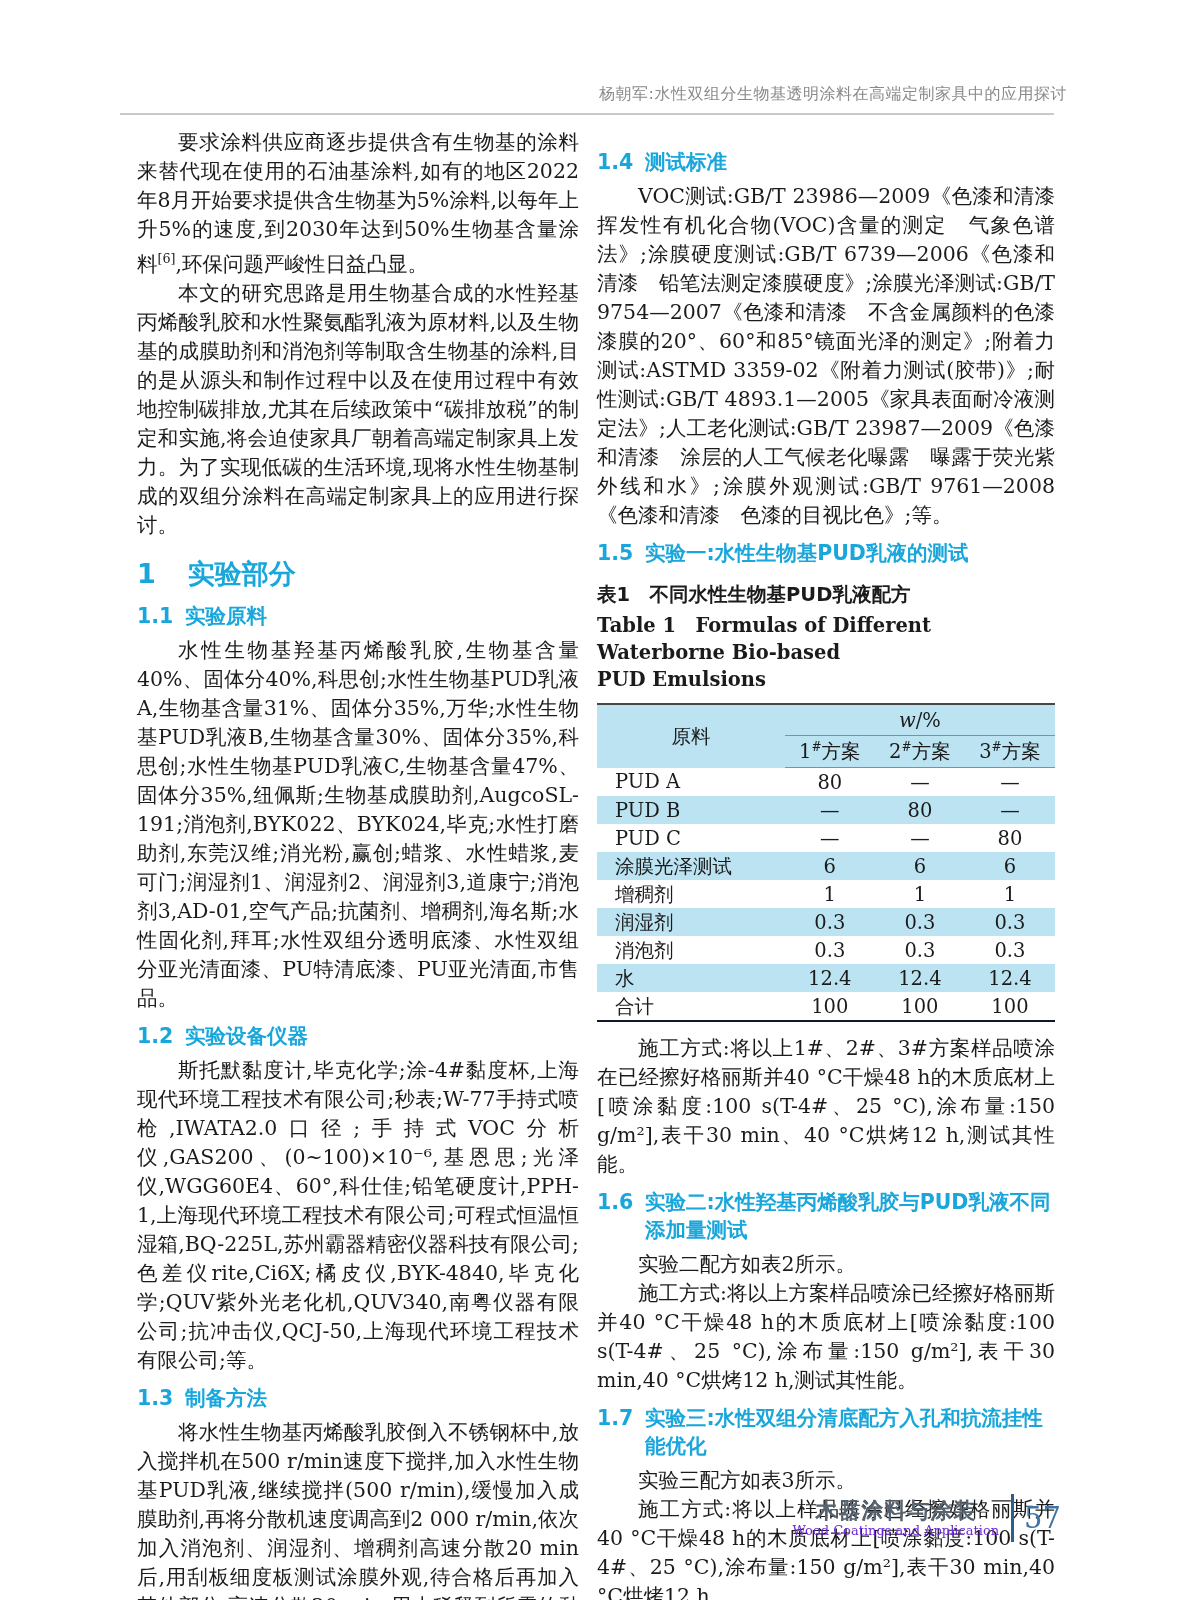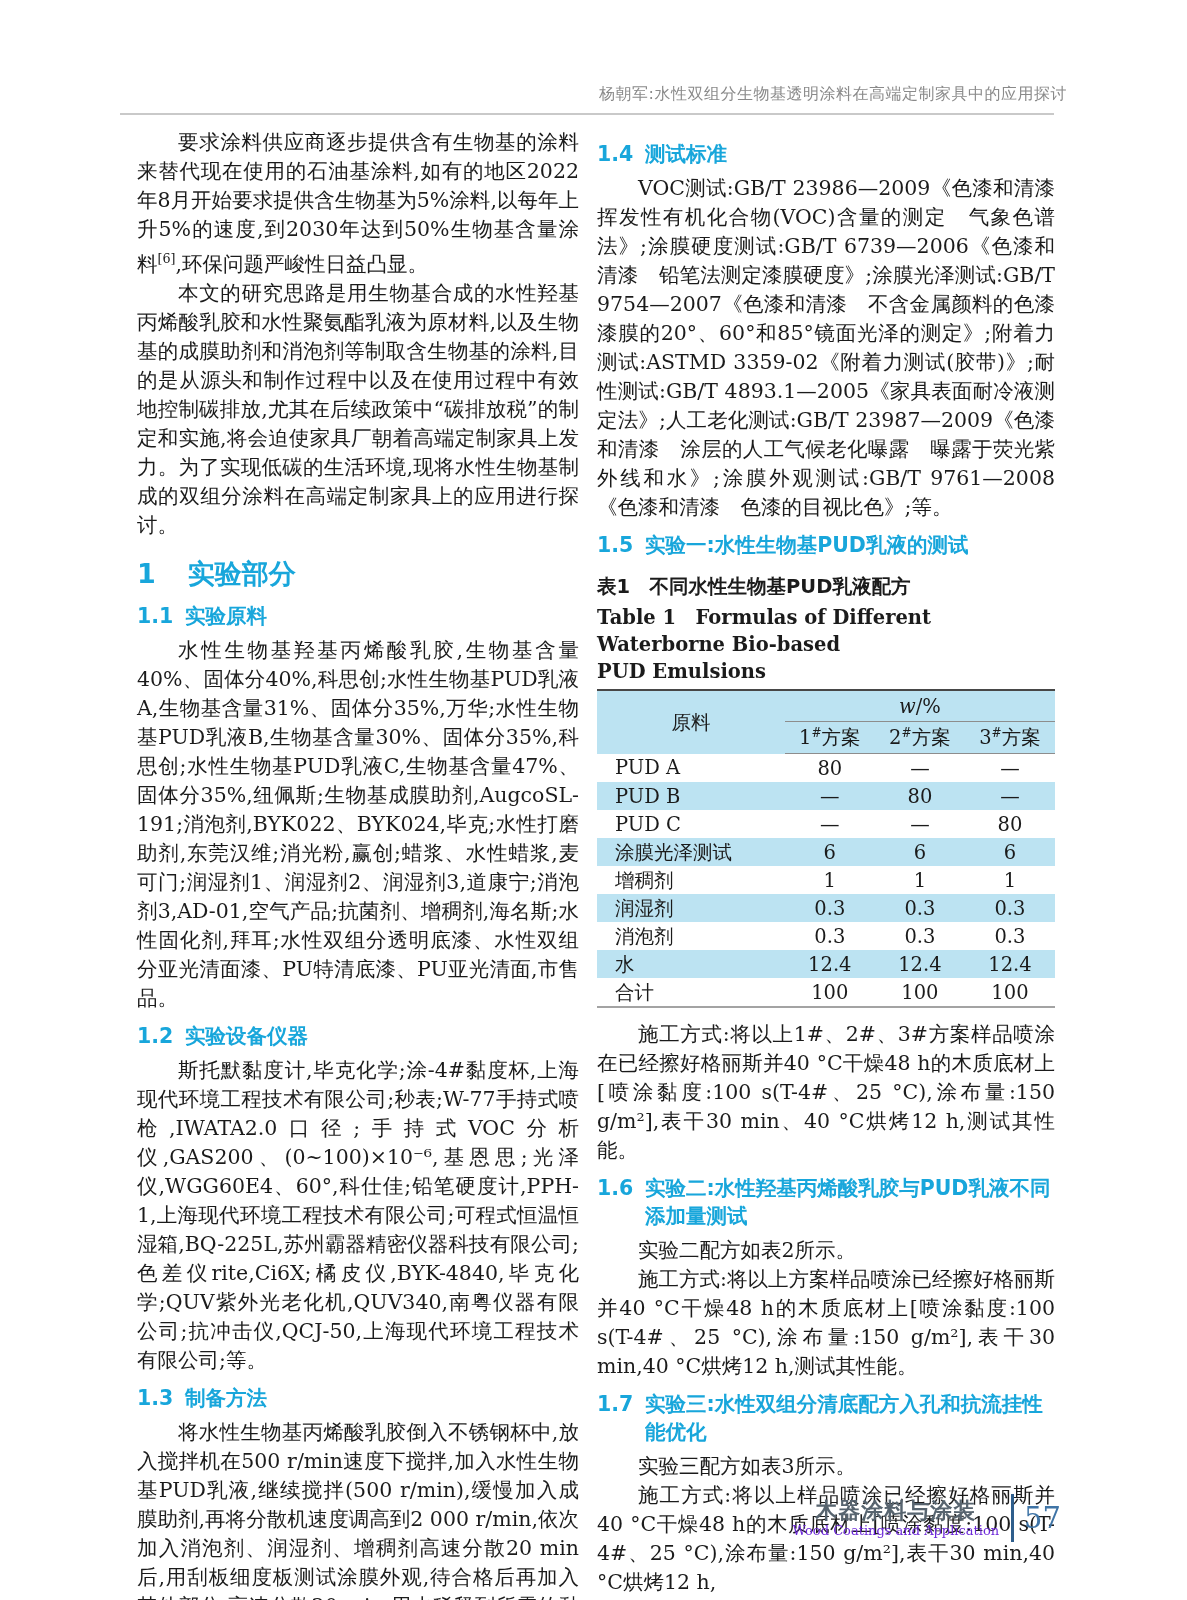--- a/index.html
+++ b/index.html
@@ -27,22 +27,22 @@
       font-family:"DejaVu Sans",sans-serif;font-weight:bold;font-size:20.5px;color:#18a6db;line-height:28px;}
   .h2 .num{width:48px;flex:0 0 48px;}
   .h2 .ttl{flex:1;}
 
   
   .tbl-cap-zh{margin-top:14px;font-family:"DejaVu Sans",sans-serif;
       font-weight:bold;font-size:19.5px;color:#1b1b1b;}
   .tbl-cap-en{text-align:left;font-weight:bold;font-size:19.5px;line-height:27px;margin-top:4px;}
 
   
-  table.t1{width:100%;border-collapse:collapse;margin-top:4px;font-size:19.5px;
-      border-top:2px solid #474747;border-bottom:2px solid #a3a3a3;}
+  table.t1{width:100%;border-collapse:collapse;margin-top:10px;font-size:19.5px;
+      border-top:2px solid #474747;border-bottom:2px solid #0f172a;}
   table.t1 th{font-weight:normal;background:#bce3f2;padding:0;}
   table.t1 .mat{width:41%;text-align:center;vertical-align:middle;}
   table.t1 .unit{text-align:center;height:30px;border-bottom:1px solid #8d8d8d;}
   table.t1 .unit .sym{font-style:italic;}
   table.t1 .colhead th{height:31px;border-bottom:1px solid #8d8d8d;}
   table.t1 td{height:28px;text-align:center;padding:0;}
   table.t1 td.lbl{text-align:left;padding-left:18px;}
   table.t1 tbody tr:nth-child(even){background:#bce3f2;}
 
   .spacer-after-table{height:12px;}
@@ -85,21 +85,21 @@
     <p class="body-text">斯托默黏度计,毕克化学;涂-4#黏度杯,上海现代环境工程技术有限公司;秒表;W-77手持式喷枪,IWATA2.0口径;手持式VOC分析仪,GAS200、(0~100)×10⁻⁶,基恩思;光泽仪,WGG60E4、60°,科仕佳;铅笔硬度计,PPH-1,上海现代环境工程技术有限公司;可程式恒温恒湿箱,BQ-225L,苏州霸器精密仪器科技有限公司;色差仪rite,Ci6X;橘皮仪,BYK-4840,毕克化学;QUV紫外光老化机,QUV340,南粤仪器有限公司;抗冲击仪,QCJ-50,上海现代环境工程技术有限公司;等。</p>
 
     <div class="h2">
       <span class="num">1.3</span>
       <span class="ttl">制备方法</span>
     </div>
     <p class="body-text">将水性生物基丙烯酸乳胶倒入不锈钢杯中,放入搅拌机在500 r/min速度下搅拌,加入水性生物基PUD乳液,继续搅拌(500 r/min),缓慢加入成膜助剂,再将分散机速度调高到2 000 r/min,依次加入消泡剂、润湿剂、增稠剂高速分散20 min后,用刮板细度板测试涂膜外观,待合格后再加入其他部分,高速分散20 min,用水稀释到所需的黏度。</p>
   </div>
 
   <div class="col col-right">
-    <div class="h2" style="margin-top:12px;">
+    <div class="h2" style="margin-top:20px;">
       <span class="num">1.4</span>
       <span class="ttl">测试标准</span>
     </div>
     <p class="body-text">VOC测试:GB/T 23986—2009《色漆和清漆　挥发性有机化合物(VOC)含量的测定　气象色谱法》;涂膜硬度测试:GB/T 6739—2006《色漆和清漆　铅笔法测定漆膜硬度》;涂膜光泽测试:GB/T 9754—2007《色漆和清漆　不含金属颜料的色漆漆膜的20°、60°和85°镜面光泽的测定》;附着力测试:ASTMD 3359-02《附着力测试(胶带)》;耐性测试:GB/T 4893.1—2005《家具表面耐冷液测定法》;人工老化测试:GB/T 23987—2009《色漆和清漆　涂层的人工气候老化曝露　曝露于荧光紫外线和水》;涂膜外观测试:GB/T 9761—2008《色漆和清漆　色漆的目视比色》;等。</p>
 
     <div class="h2">
       <span class="num">1.5</span>
       <span class="ttl">实验一:水性生物基PUD乳液的测试</span>
     </div>
 

